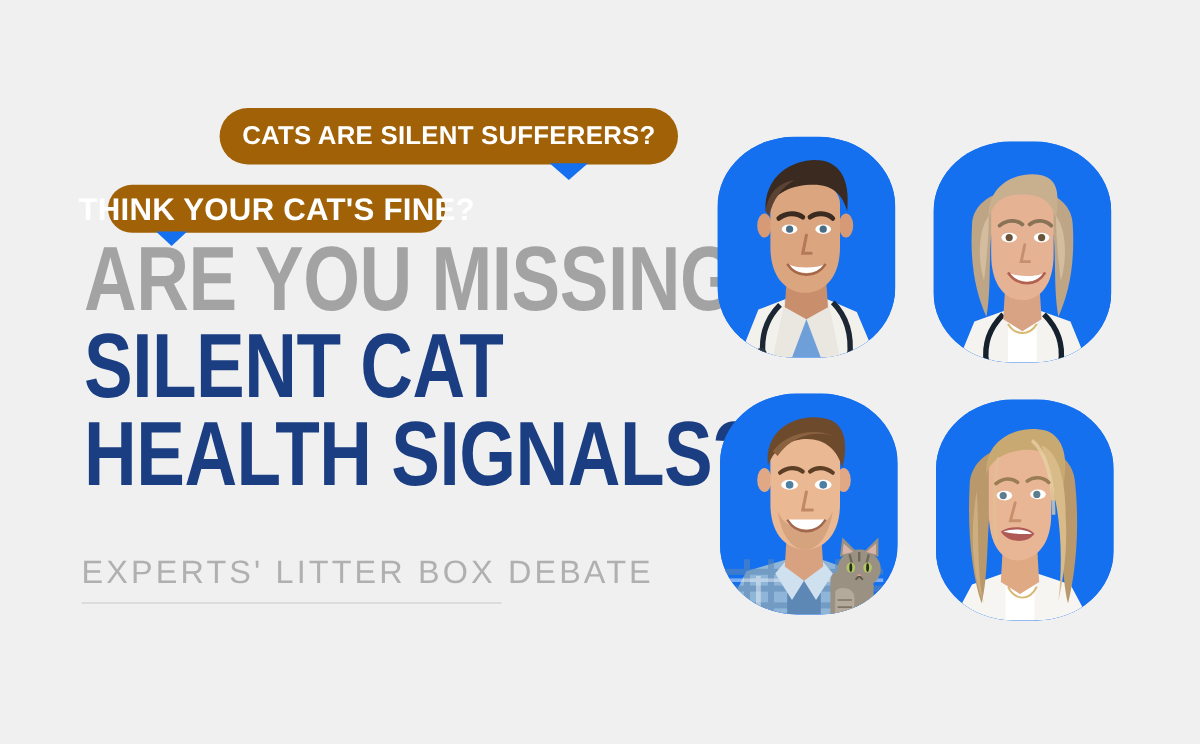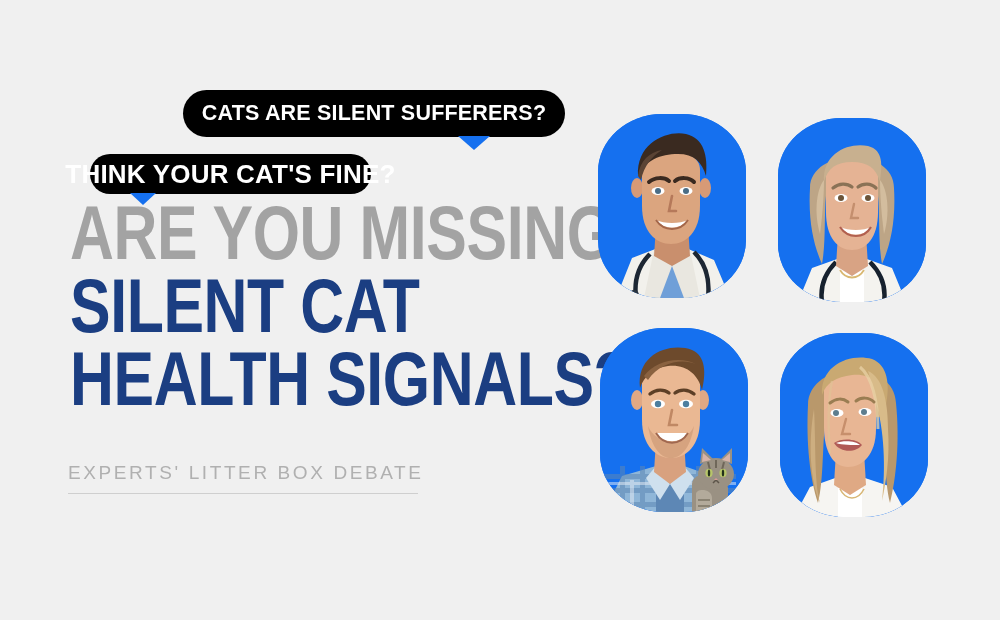--- a/index.html
+++ b/index.html
@@ -26,21 +26,21 @@
 
   
   #text-col {
     position: absolute;
     left: 0; top: 0;
     width: 600px; height: 620px;
   }
 
   .bubble {
     position: absolute;
-    background: #000000;
+    background: #a16207;
     color: #ffffff;
     font-weight: bold;
     font-size: 21px;
     letter-spacing: 0.2px;
     display: flex;
     align-items: center;
     justify-content: center;
     border-radius: 26px;
     white-space: nowrap;
     box-sizing: border-box;
@@ -99,21 +99,21 @@
 
   
   #subtitle-wrap {
     position: absolute;
     left: 68px;
     top: 462px;
     width: 352px;
   }
   #subtitle {
     color: #b0b0b0;
-    font-size: 19px;
+    font-size: 27px;
     letter-spacing: 2.6px;
     font-weight: 400;
     white-space: nowrap;
   }
   #subtitle-rule {
     margin-top: 9px;
     width: 350px;
     height: 1px;
     background: #cfcfcf;
   }

